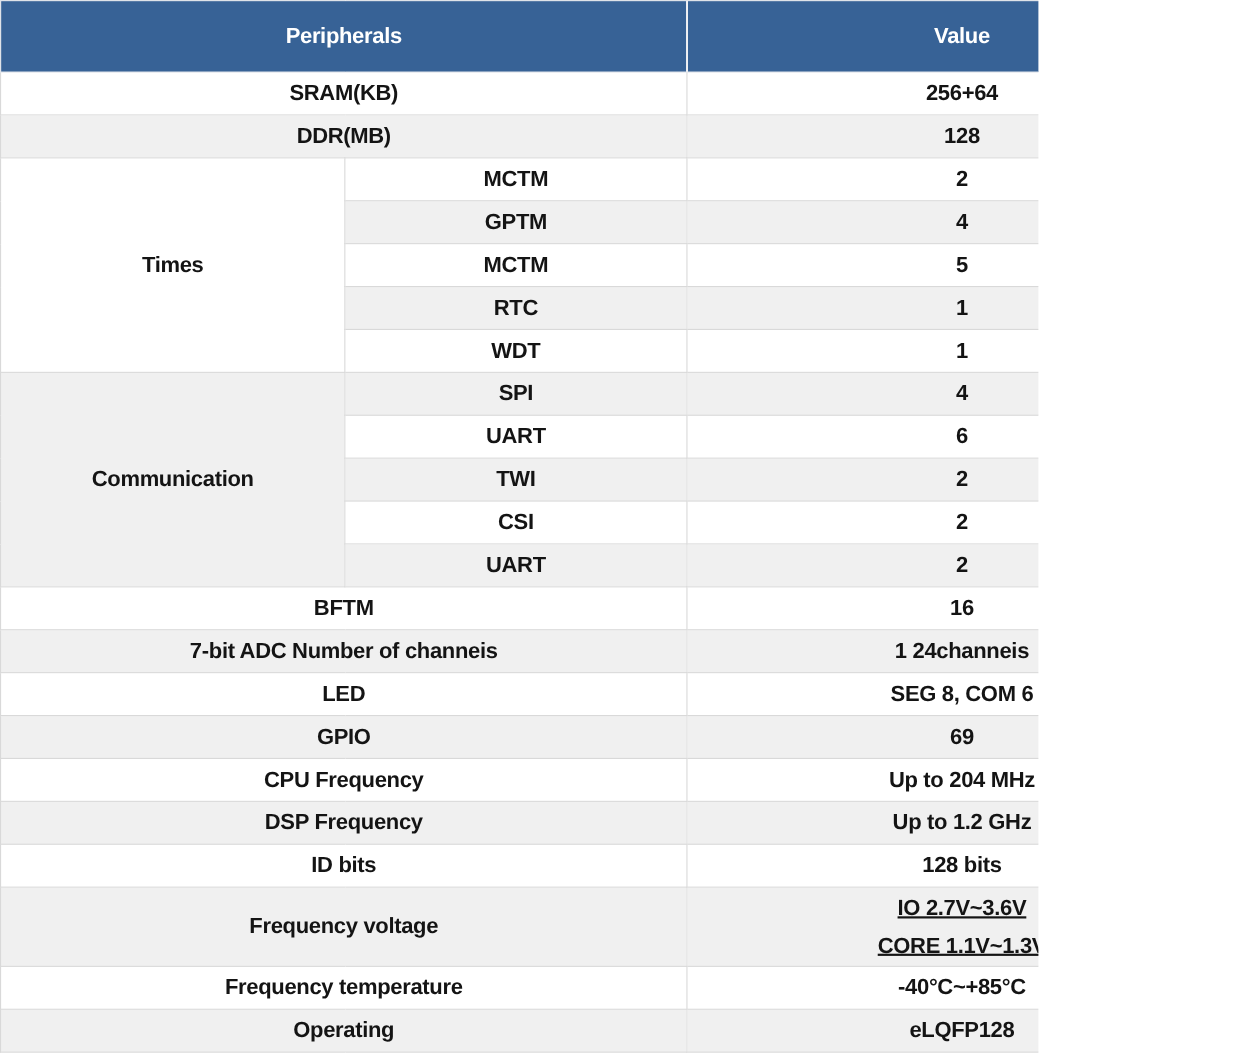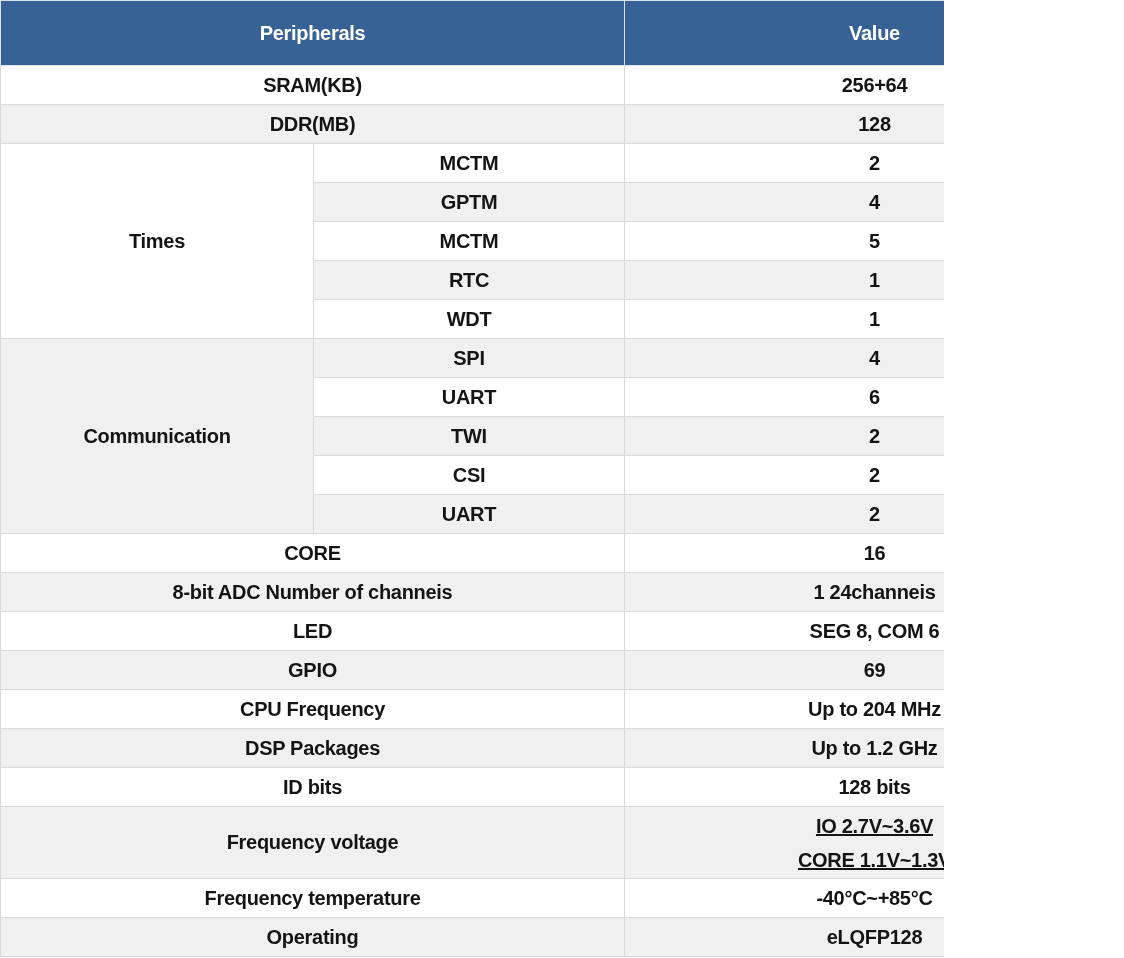--- a/index.html
+++ b/index.html
@@ -122,41 +122,41 @@
       <tr>
         <td>CSI</td>
         <td>2</td>
       </tr>
       <tr>
         <td>UART</td>
         <td>2</td>
       </tr>
 
       <tr>
-        <td colspan="2">CORE</td>
+        <td colspan="2">BFTM</td>
         <td>16</td>
       </tr>
       <tr>
-        <td colspan="2">8-bit ADC Number of channeis</td>
+        <td colspan="2">7-bit ADC Number of channeis</td>
         <td>1 24channeis</td>
       </tr>
       <tr>
         <td colspan="2">LED</td>
         <td>SEG 8, COM 6</td>
       </tr>
       <tr>
         <td colspan="2">GPIO</td>
         <td>69</td>
       </tr>
       <tr>
         <td colspan="2">CPU Frequency</td>
         <td>Up to 204 MHz</td>
       </tr>
       <tr>
-        <td colspan="2">DSP Packages</td>
+        <td colspan="2">DSP Frequency</td>
         <td>Up to 1.2 GHz</td>
       </tr>
       <tr>
         <td colspan="2">ID bits</td>
         <td>128 bits</td>
       </tr>
       <tr class="tall-row">
         <td colspan="2">Frequency voltage</td>
         <td class="multiline">IO 2.7V~3.6V
 CORE 1.1V~1.3V</td>

